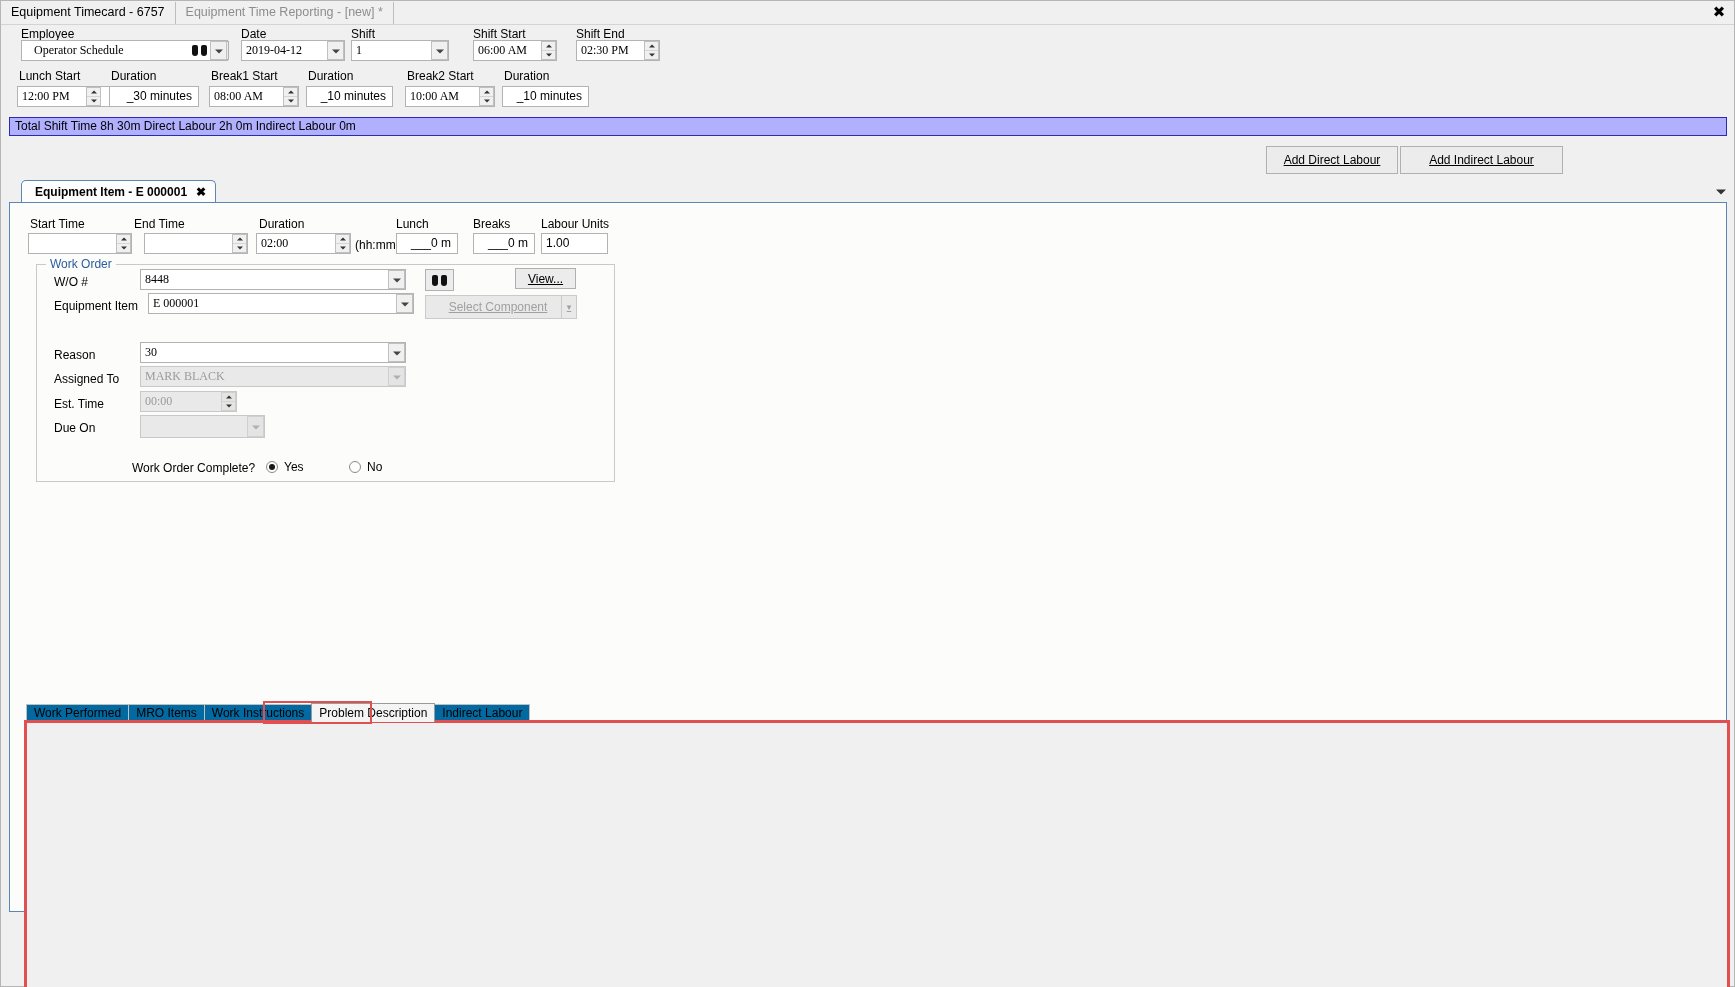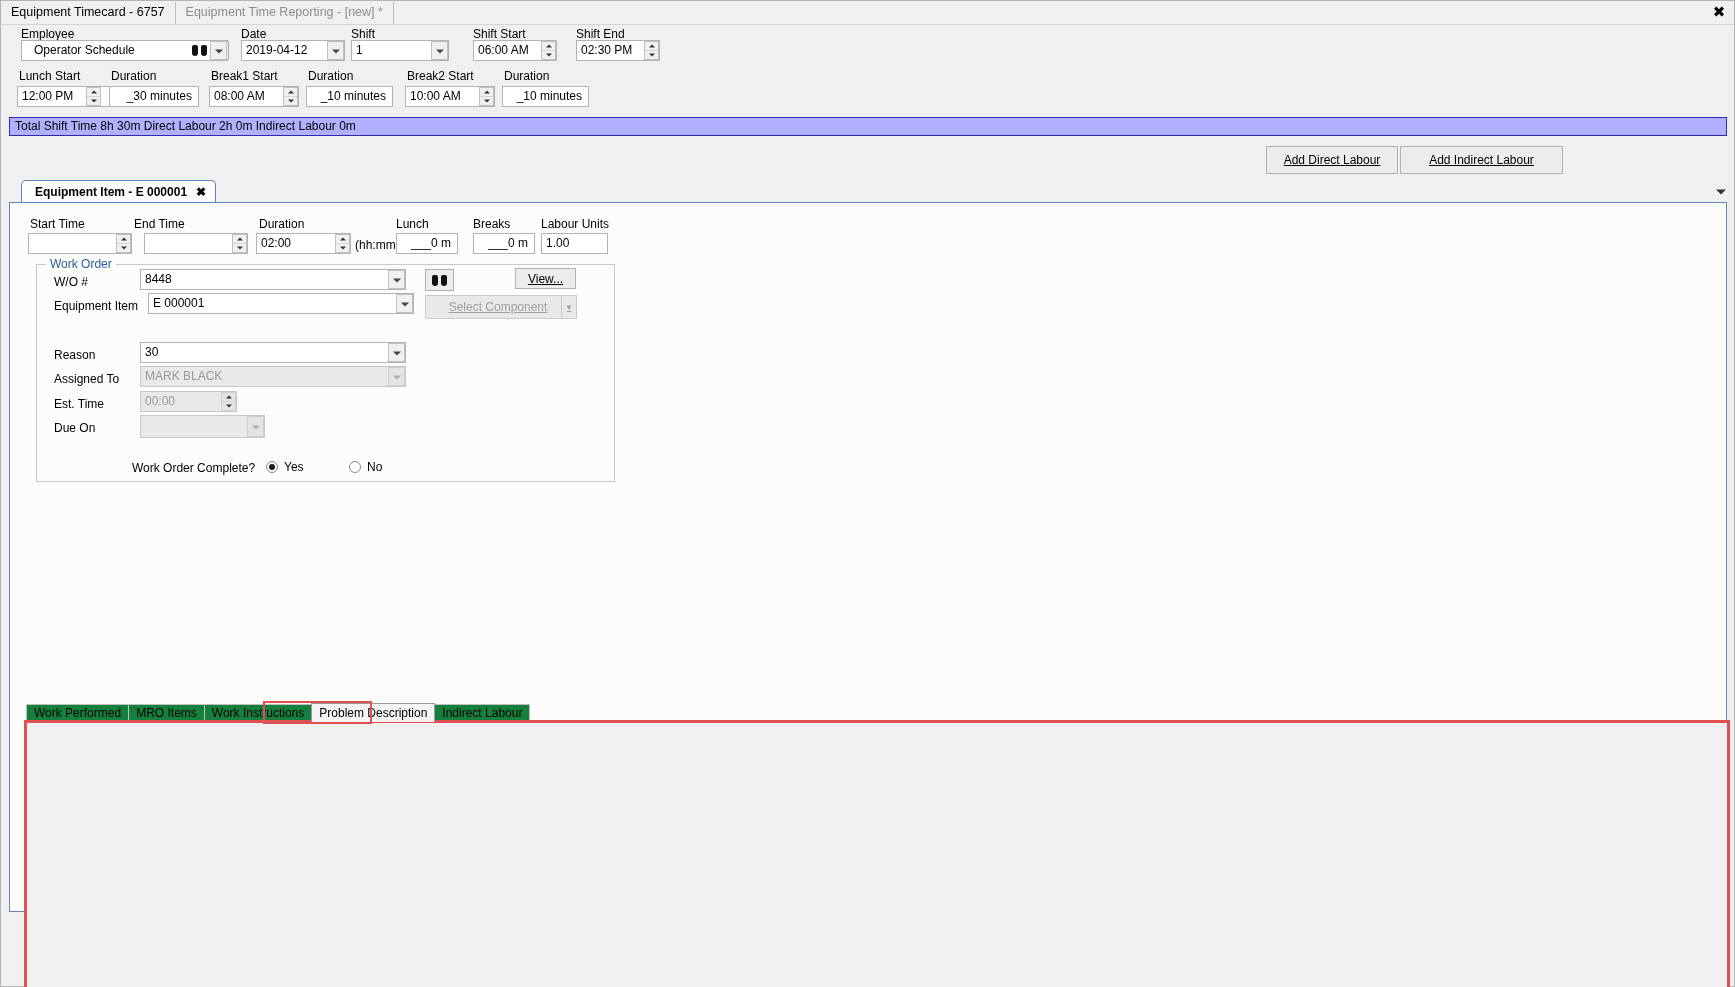--- a/index.html
+++ b/index.html
@@ -21,21 +21,21 @@
             border-bottom:1px solid #d4d4d4; display:flex; align-items:flex-end; }
   .wintab { font-size:12.5px; padding:3px 10px 4px 10px; line-height:15px;
             border-right:1px solid #bdbdbd; white-space:nowrap; }
   .wintab.active { color:#000; background:#f0f0f0; }
   .wintab.inactive { color:#8d8d8d; }
   .closebox { position:absolute; right:6px; top:2px; width:18px; height:18px;
               font-size:15px; line-height:18px; text-align:center; color:#000;
               cursor:pointer; }
 
   
-  .fld { position:absolute; }
+  .fld { position:absolute;font-family:Liberation Serif, serif; }
   .lbl { position:absolute; font-size:12px; color:#000; white-space:nowrap; }
   .input { position:absolute; background:#fff; border:1px solid #b3b3b3;
            height:21px; line-height:19px; font-size:12px; padding:0 4px;
            color:#000; overflow:hidden; white-space:nowrap; }
   .input.right { text-align:right; padding-right:6px; }
   .input.gray { background:#e9e9e9; color:#9b9b9b; border:1px solid #c8c8c8; }
 
   .spin { position:absolute; width:15px; top:1px; bottom:1px; right:1px;
           background:#f0f0f0; border:1px solid #c0c0c0; display:flex;
           flex-direction:column; }
@@ -105,21 +105,21 @@
   .radio .dot { width:12px; height:12px; border:1px solid #8a8a8a;
                 border-radius:50%; background:#fff; position:relative; }
   .radio.on .dot::after { content:""; position:absolute; left:50%; top:50%;
                 transform:translate(-50%,-50%); width:6px; height:6px;
                 border-radius:50%; background:#1a1a1a; }
 
   
   .btabs { position:absolute; left:16px; top:500px; height:19px; display:flex;
            align-items:flex-end; }
   .btab { height:18px; padding:0 7px; font-size:12px; line-height:17px;
-          background:#15803d; border:1px solid #bfbfbf; border-bottom:none;
+          background:#0369a1; border:1px solid #bfbfbf; border-bottom:none;
           margin-right:-1px; white-space:nowrap; cursor:pointer; }
   .btab.selected { background:#f4f4f4; border-color:#9a9a9a; height:19px;
                    line-height:18px; position:relative; z-index:3; }
   .btab-highlight { position:absolute; left:253px; top:498px; width:109px;
                     height:23px; border:2px solid #e05050; z-index:4;
                     pointer-events:none; }
   .bpanel { position:absolute; left:16px; top:519px; width:1702px; height:339px;
             background:#f0f0f0; border:1px solid #c2c2c2; }
   .bpanel-highlight { position:absolute; left:14px; top:517px; width:1706px;
                       height:343px; border:3px solid #e05050; pointer-events:none; }

